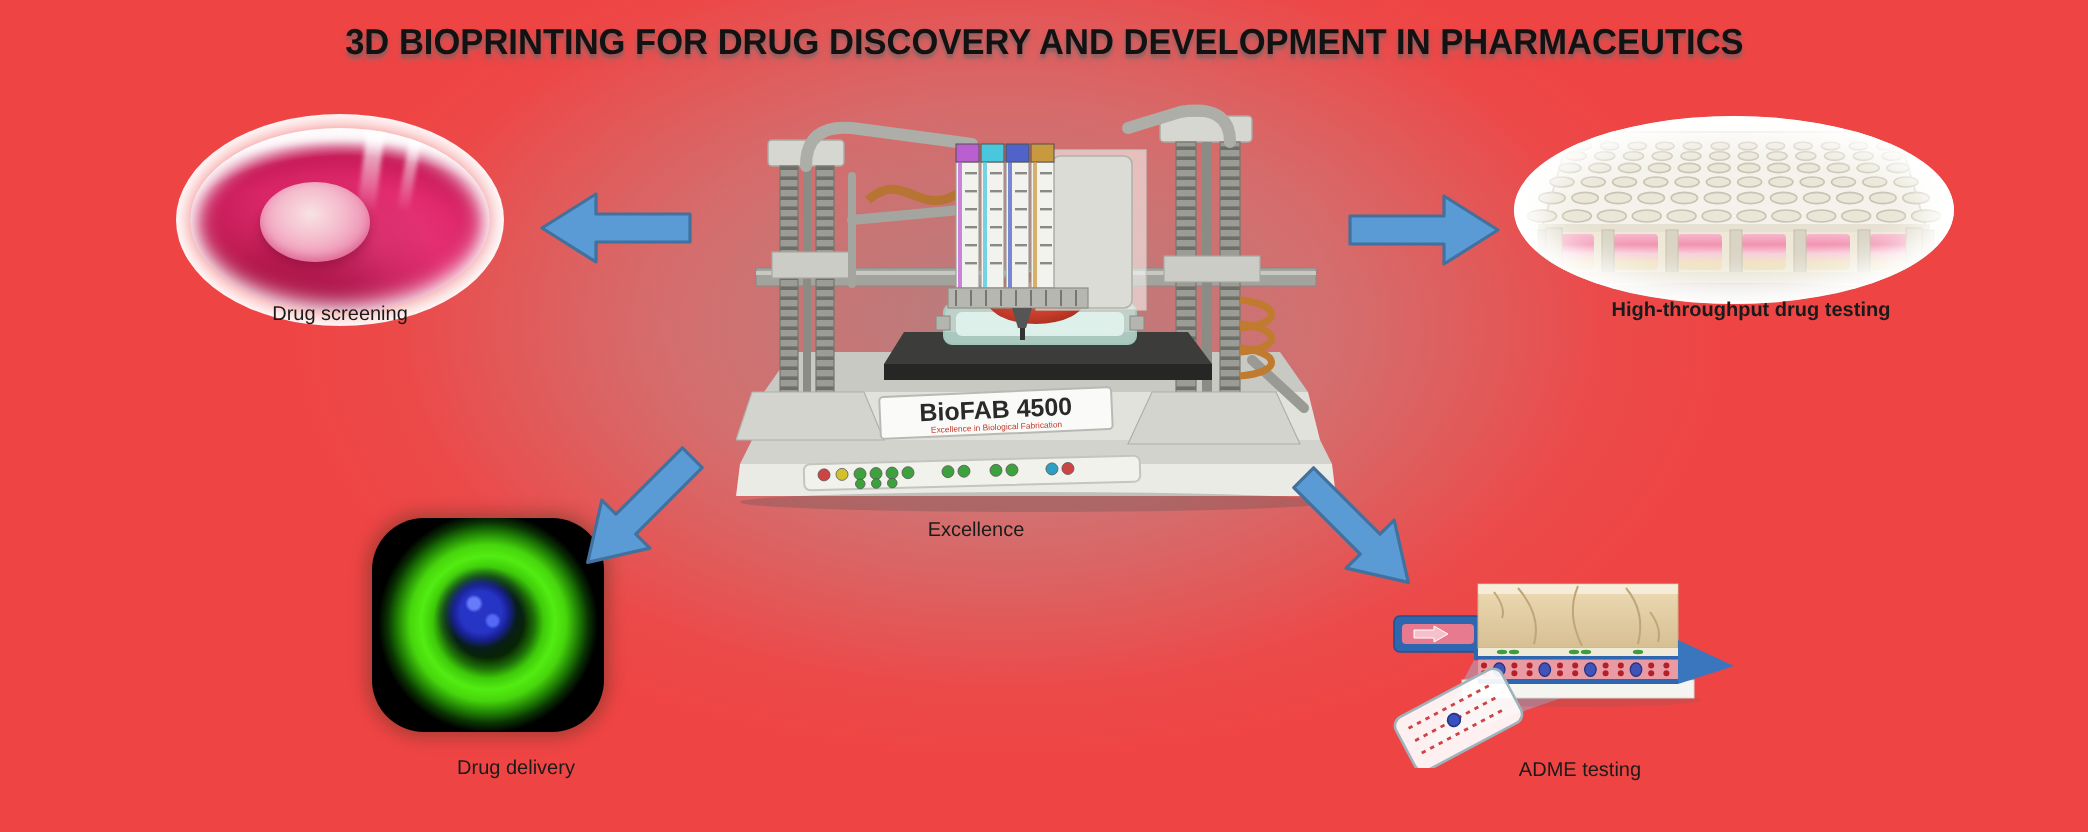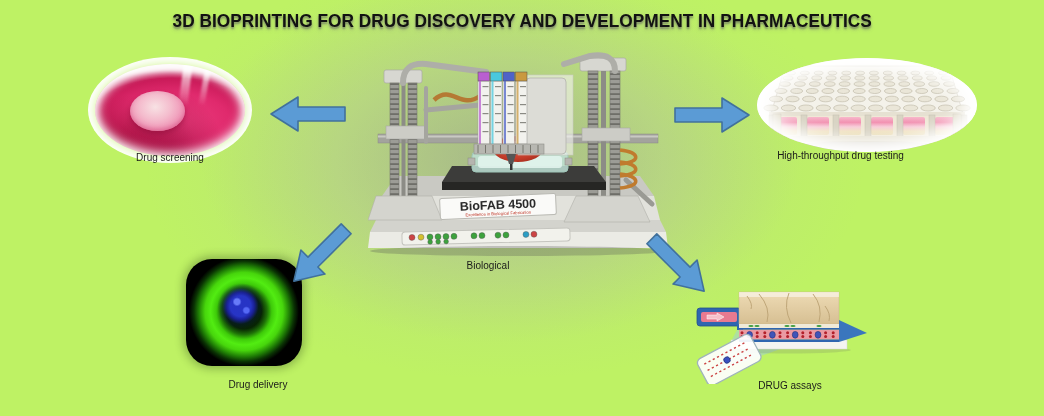--- a/index.html
+++ b/index.html
@@ -1,16 +1,16 @@
 <!DOCTYPE html>
 <html><head>
 <meta charset="utf-8">
 <style>
   html,body{margin:0;padding:0;background:#fff;}
-  .stage{position:relative;width:1044px;height:416px;background:#bef264;overflow:hidden;
+  .stage{position:relative;width:1044px;height:416px;background:#ef4444;overflow:hidden;
          font-family:"Liberation Sans",sans-serif;color:#1a1a1a;}
   .stage::before{content:"";position:absolute;inset:0;pointer-events:none;background:
      radial-gradient(ellipse 300px 185px at 500px 158px, rgba(148,148,148,.50), rgba(170,170,170,.28) 55%, rgba(200,200,200,0) 100%),
      radial-gradient(ellipse 480px 280px at 505px 170px, rgba(178,178,178,.32), rgba(255,255,255,0) 75%);}
   .figure-title{position:absolute;top:11px;left:0;width:100%;text-align:center;
      font-size:18px;font-weight:bold;color:#121212;
      text-shadow:0 2px 2px rgba(95,95,95,.6),0 3px 4px rgba(130,130,130,.35);}
   .figure-title span{display:inline-block;transform:scaleX(.96);white-space:nowrap;}
   .node-label{position:absolute;font-size:10px;text-align:center;color:#1a1a1a;}
 
@@ -48,21 +48,21 @@
      box-shadow:0 0 8px 3px rgba(25,45,15,.3);}
 
   
   .printer-wrap{position:absolute;left:368px;top:50px;width:300px;height:207px;}
   .adme-wrap{position:absolute;left:693px;top:288px;width:182px;height:96px;}
   .arrow{position:absolute;width:80px;height:40px;}
   .arrow.dl{transform:rotate(-45deg);transform-origin:40px 20px;}
   .arrow.dr{transform:rotate(45deg);transform-origin:40px 20px;}
 
   .lbl-screening{left:95px;top:152px;width:150px;}
-  .lbl-throughput{left:718px;top:150px;width:245px;}
+  .lbl-throughput{left:753px;top:150px;width:245px;font-weight:bold;}
   .lbl-printer{left:408px;top:260px;width:160px;}
   .lbl-delivery{left:192px;top:379px;width:132px;}
   .lbl-adme{left:712px;top:380px;width:156px;}
 </style>
 </head>
 <body>
 
 <div class="stage">
 
   <div class="figure-title">
@@ -323,21 +323,21 @@
             <circle cx="138" cy="185.5" r="3" fill="#3da23d" stroke="#555" stroke-width="0.4"></circle>
             <circle cx="158" cy="185.5" r="3" fill="#2d9ec4" stroke="#555" stroke-width="0.4"></circle>
             <circle cx="166" cy="185.5" r="3" fill="#c44" stroke="#555" stroke-width="0.4"></circle>
             <circle cx="62" cy="190.5" r="2.4" fill="#3da23d" stroke="#555" stroke-width="0.4"></circle>
             <circle cx="70" cy="190.5" r="2.4" fill="#3da23d" stroke="#555" stroke-width="0.4"></circle>
             <circle cx="78" cy="190.5" r="2.4" fill="#3da23d" stroke="#555" stroke-width="0.4"></circle>
           </g>
       </g>
     </svg>
   </div>
-  <div class="node-label lbl-printer">Biological</div>
+  <div class="node-label lbl-printer">Excellence</div>
 
   <div class="fluoro"></div>
   <div class="node-label lbl-delivery">Drug delivery</div>
 
   <div class="adme-wrap">
     <svg width="182" height="96" viewBox="0 0 182 96">
       <defs>
         <linearGradient id="tanG" x1="0" y1="0" x2="0" y2="1">
           <stop offset="0" stop-color="#eedbb5"></stop>
             <stop offset="1" stop-color="#d6bf92"></stop>
@@ -401,21 +401,21 @@
         <rect x="2" y="6" width="60" height="30" rx="5" fill="rgba(255,255,255,.92)" stroke="#9fb3bb" stroke-width="1.3"></rect>
         <g stroke="#cc4444" stroke-width="1.4" stroke-dasharray="2.2 2.6">
           <path d="M8 13 H56"></path>
             <path d="M8 20 H56"></path>
             <path d="M8 27 H56"></path>
         </g>
         <circle cx="30" cy="20" r="3.2" fill="#3a50c0" stroke="#25347e" stroke-width=".8"></circle>
       </g>
     </svg>
   </div>
-  <div class="node-label lbl-adme">DRUG assays</div>
+  <div class="node-label lbl-adme">ADME testing</div>
 
   <svg class="arrow" style="left:268px;top:94px" viewBox="0 0 80 40">
     <polygon points="3,20 30,3 30,13 77,13 77,27 30,27 30,37" stroke-linejoin="round" stroke-width="1.6" stroke="#41719c" fill="#5b9bd5"></polygon>
   </svg>
   <svg class="arrow" style="left:672px;top:95px" viewBox="0 0 80 40">
     <polygon points="77,20 50,3 50,13 3,13 3,27 50,27 50,37" stroke-linejoin="round" stroke-width="1.6" stroke="#41719c" fill="#5b9bd5"></polygon>
   </svg>
   <svg class="arrow dl" style="left:280px;top:235px" viewBox="0 0 80 40">
     <polygon points="3,20 30,3 30,13 77,13 77,27 30,27 30,37" stroke-linejoin="round" stroke-width="1.6" stroke="#41719c" fill="#5b9bd5"></polygon>
   </svg>

